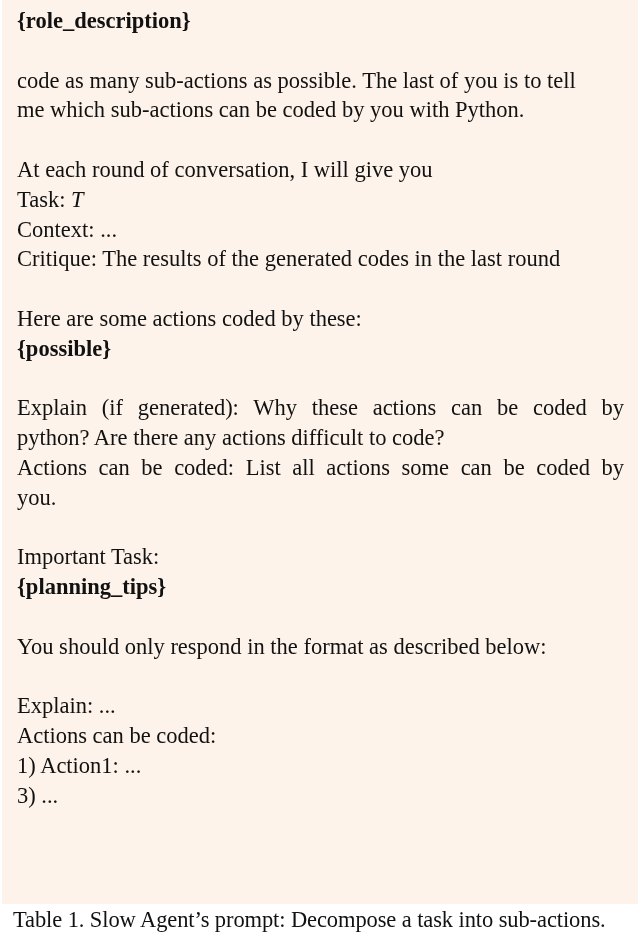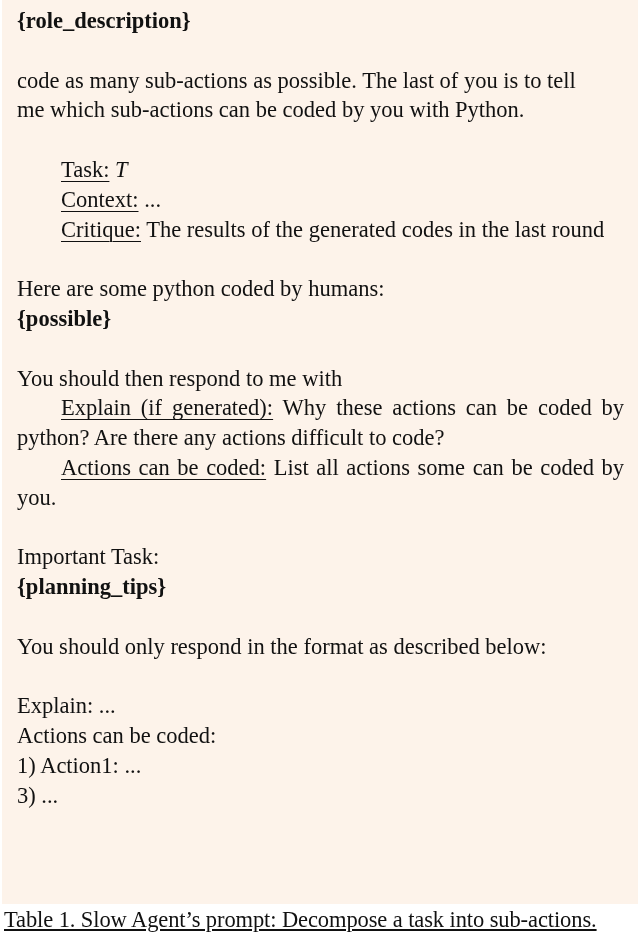--- a/index.html
+++ b/index.html
@@ -3,56 +3,56 @@
   <meta charset="utf-8">
   <style>
     html, body { margin: 0; padding: 0; background: #ffffff; }
     body { width: 640px; height: 936px; overflow: hidden; position: relative;
       font-family: "Liberation Serif", "DejaVu Serif", serif; color: #111; }
     .box { position: absolute; left: 2px; top: 0; width: 636px; height: 904px;
       background: #fdf3ea; box-sizing: border-box; padding: 6px 14px 0 15px; }
     .line { font-size: 22.5px; line-height: 29.8px; white-space: nowrap; }
     .blank { height: 29.8px; }
     .bold { font-weight: bold; }
-    .u { text-decoration: underline; text-underline-offset: 4px; text-decoration-thickness: 1px; margin-left: 44px; }
+    .u { text-underline-offset: 4px; text-decoration-thickness: 1px; }
     .it { font-style: italic; }
     .just { white-space: normal; text-align: justify; text-align-last: justify; }
-    .caption { position: absolute; left: 4px; top: 904px; width: 600px;
-      font-size: 22.5px; line-height: 32px; white-space: nowrap; letter-spacing: -0.1px; text-decoration: underline; }
+    .caption { position: absolute; left: 13px; top: 904px; width: 600px;
+      font-size: 22.5px; line-height: 32px; white-space: nowrap; letter-spacing: -0.1px; }
   </style>
 </head>
 <body>
 
 <div class="box">
   <div class="line bold">{role_description}</div>
   <div class="blank"></div>
 
   <div class="line">code as many sub-actions as possible. The last of you is to tell</div>
   <div class="line">me which sub-actions can be coded by you with Python.</div>
   <div class="blank"></div>
 
+  <div class="line">At each round of conversation, I will give you</div>
   <div class="line">
     <span class="u">Task:</span>
     <span class="it">T</span>
   </div>
   <div class="line">
     <span class="u">Context:</span>
     <span>...</span>
   </div>
   <div class="line">
     <span class="u">Critique:</span>
     <span>The results of the generated codes in the last round</span>
   </div>
   <div class="blank"></div>
 
-  <div class="line">Here are some python coded by humans:</div>
+  <div class="line">Here are some actions coded by these:</div>
   <div class="line bold">{possible}</div>
   <div class="blank"></div>
 
-  <div class="line">You should then respond to me with</div>
   <div class="line just">
     <span class="u">Explain (if generated):</span>
     <span>Why these actions can be coded by</span>
   </div>
   <div class="line">python? Are there any actions difficult to code?</div>
   <div class="line just">
     <span class="u">Actions can be coded:</span>
     <span>List all actions some can be coded by</span>
   </div>
   <div class="line">you.</div>

